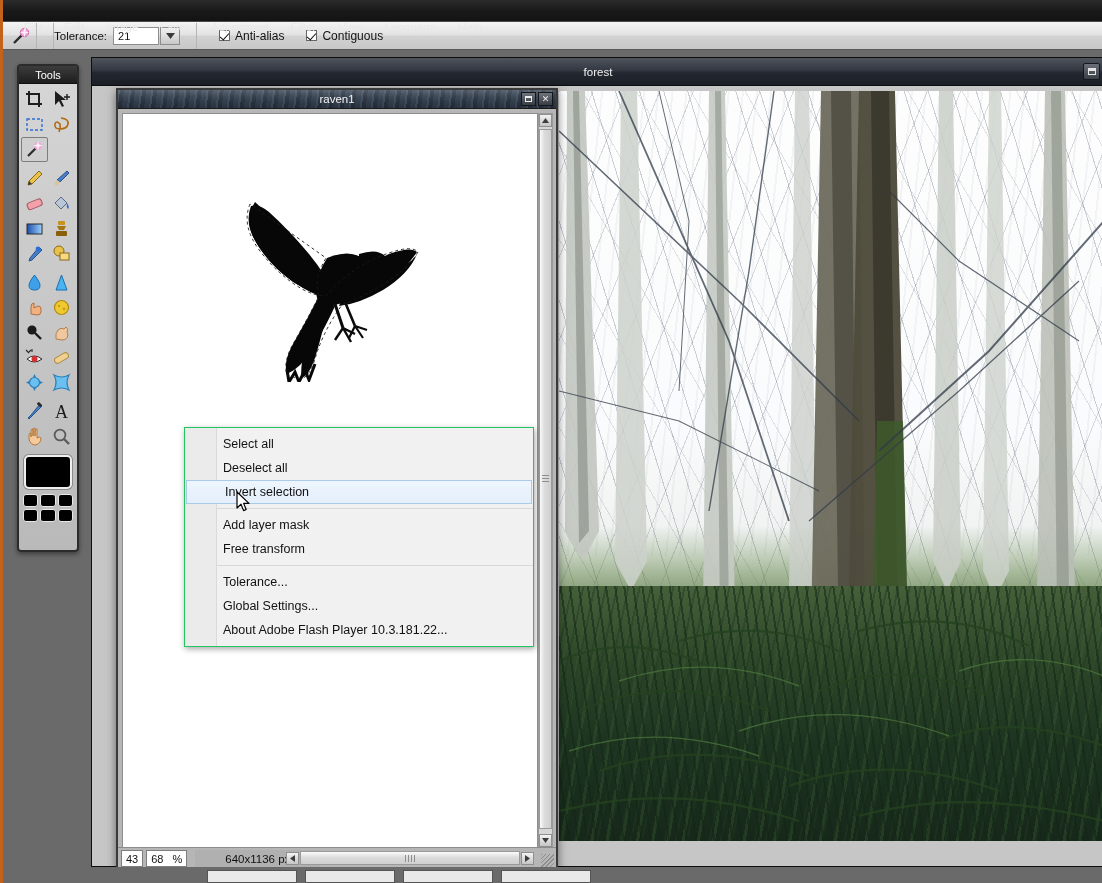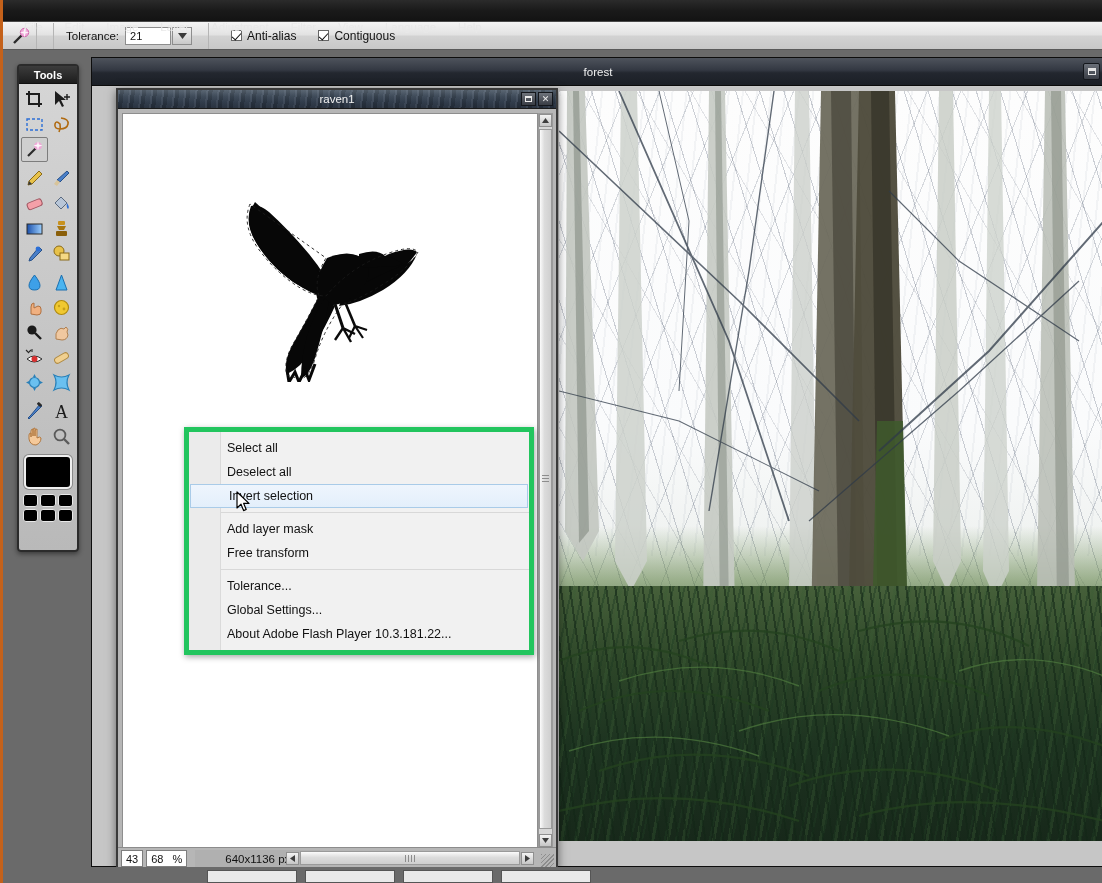--- a/index.html
+++ b/index.html
@@ -31,21 +31,21 @@
     position:absolute; left:0; top:22px; width:1102px; height:28px;
     background:linear-gradient(180deg,#f4f4f4 0%,#e2e2e2 48%,#d2d2d2 52%,#c8c8c8 100%);
     border-bottom:1px solid #5a5a5a;
     display:flex; align-items:center;
     z-index:39;
   }
   #tool-badge {
     width:34px; height:26px; display:flex; align-items:center; justify-content:center;
     border-right:1px solid #b5b5b5;
   }
-  .opt-label { font-size:11.5px; color:#111; margin-left:12px; }
+  .opt-label { font-size:11.5px; color:#111; margin-left:0; }
   #tolerance-box {
     margin-left:6px; width:46px; height:18px; background:#fff;
     border:1px solid #8d8d8d; font-size:11px; color:#111;
     display:flex; align-items:center; padding-left:4px;
   }
   #tolerance-arrow {
     width:20px; height:18px; margin-left:1px;
     background:linear-gradient(180deg,#f2f2f2,#c9c9c9);
     border:1px solid #8d8d8d; display:flex; align-items:center; justify-content:center;
   }
@@ -67,21 +67,20 @@
     position:absolute; left:14px; top:64px; width:62px; height:488px;
     background:linear-gradient(180deg,#d6d6d6,#b9b9b9);
     border:2px solid #2b2b2b; border-radius:4px;
     z-index:30;
     box-shadow:0 2px 5px rgba(0,0,0,.45);
   }
   #tools-title {
     height:18px; background:linear-gradient(180deg,#3c3c3c,#1d1d1d);
     color:#fff; font-size:11px; display:flex; align-items:center; justify-content:center;
     border-bottom:1px solid #111;
-    font-weight:bold;
   }
   #tools-grid {
     display:grid; grid-template-columns:1fr 1fr; padding:3px 2px 0 2px;
   }
   .tool-cell {
     height:25px; display:flex; align-items:center; justify-content:center;
     font-size:15px; line-height:1; cursor:default;
   }
   .tool-cell.sel {
     background:#cfcfcf; border:1px solid #7d7d7d; border-radius:2px;
@@ -234,21 +233,21 @@
   }
   #raven-resize {
     position:absolute; right:2px; bottom:2px; width:13px; height:13px;
     background:
       repeating-linear-gradient(135deg,#8d8d8d 0 1px, transparent 1px 3px);
   }
 
   
   #ctxmenu {
     position:absolute; left:181px; top:427px; width:350px;
-    background:#f1f1f1; border:5px solid #22c55e;
+    background:#f1f1f1; border:1px solid #22c55e;
     z-index:60; box-shadow:1px 2px 6px rgba(0,0,0,.35);
     padding:4px 0;
   }
   #ctx-gutter {
     position:absolute; left:0; top:0; width:32px; height:100%;
     background:#ebebeb; border-right:1px solid #dadada;
   }
   .ctx-item {
     position:relative; height:24px; display:flex; align-items:center;
     padding-left:38px; font-size:12.5px; color:#111; cursor:default;

